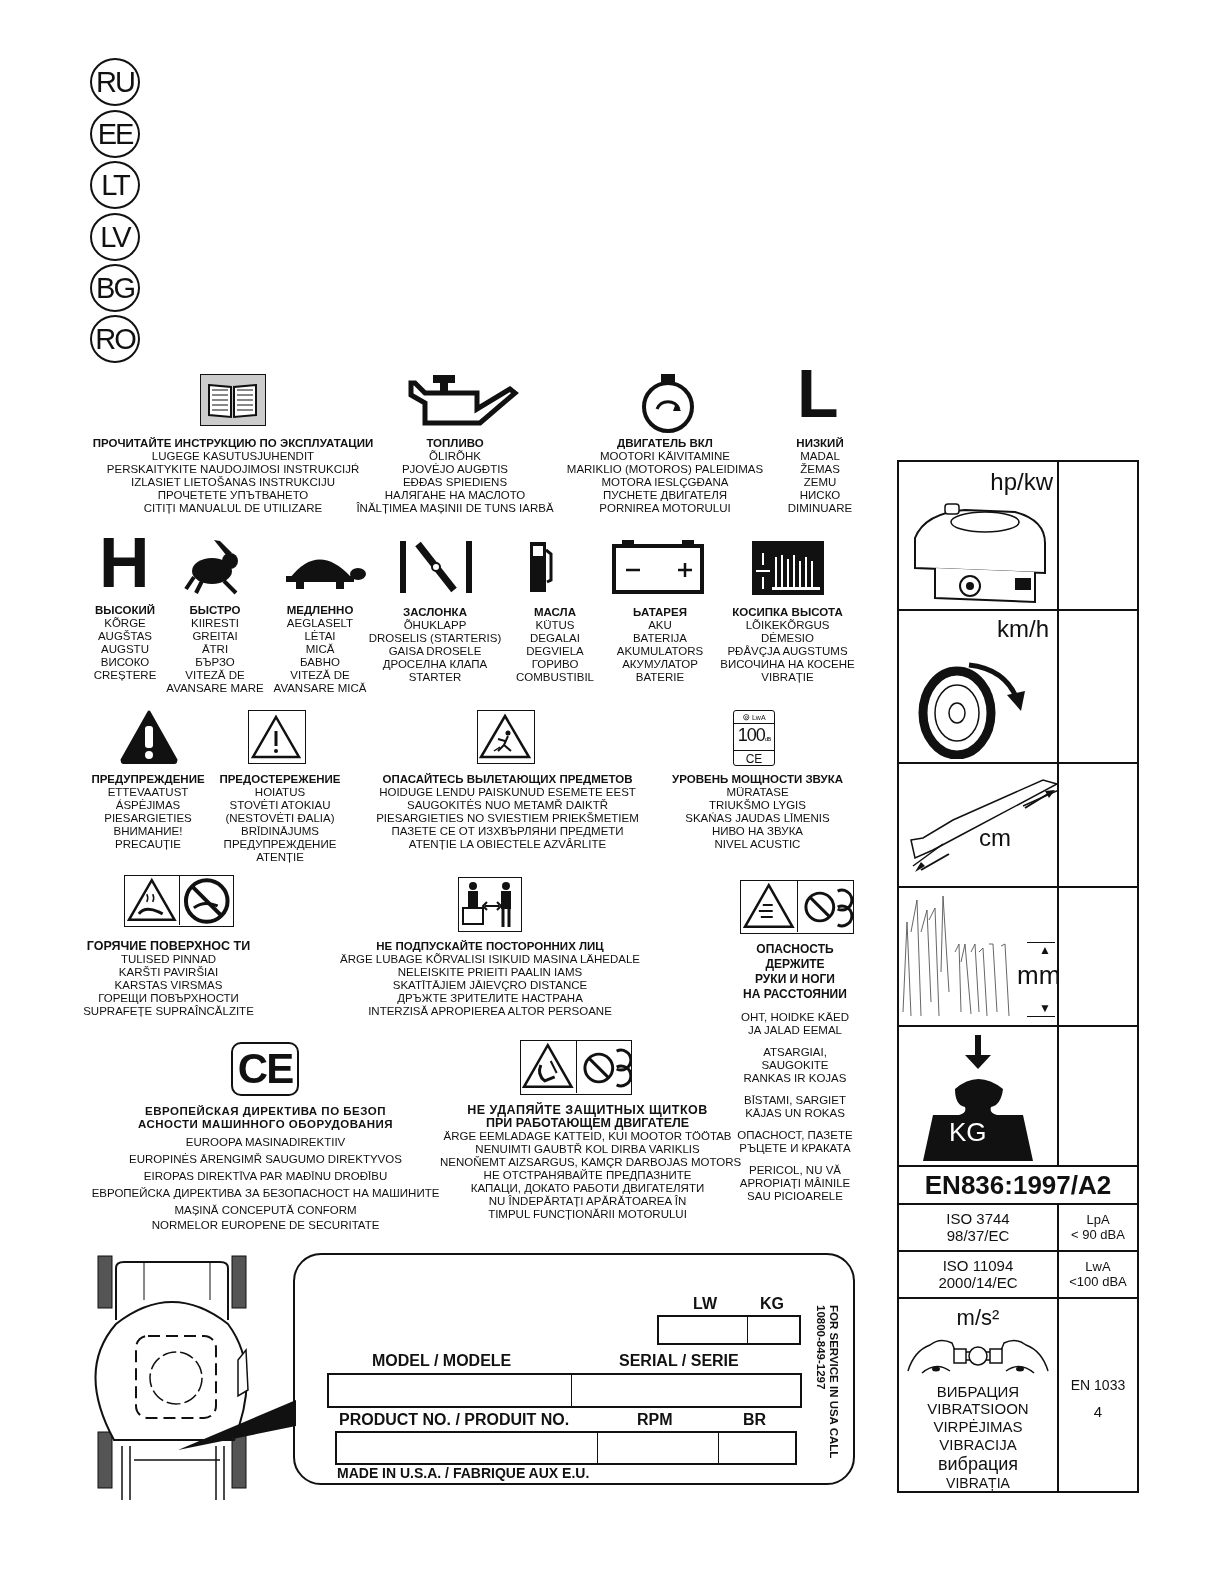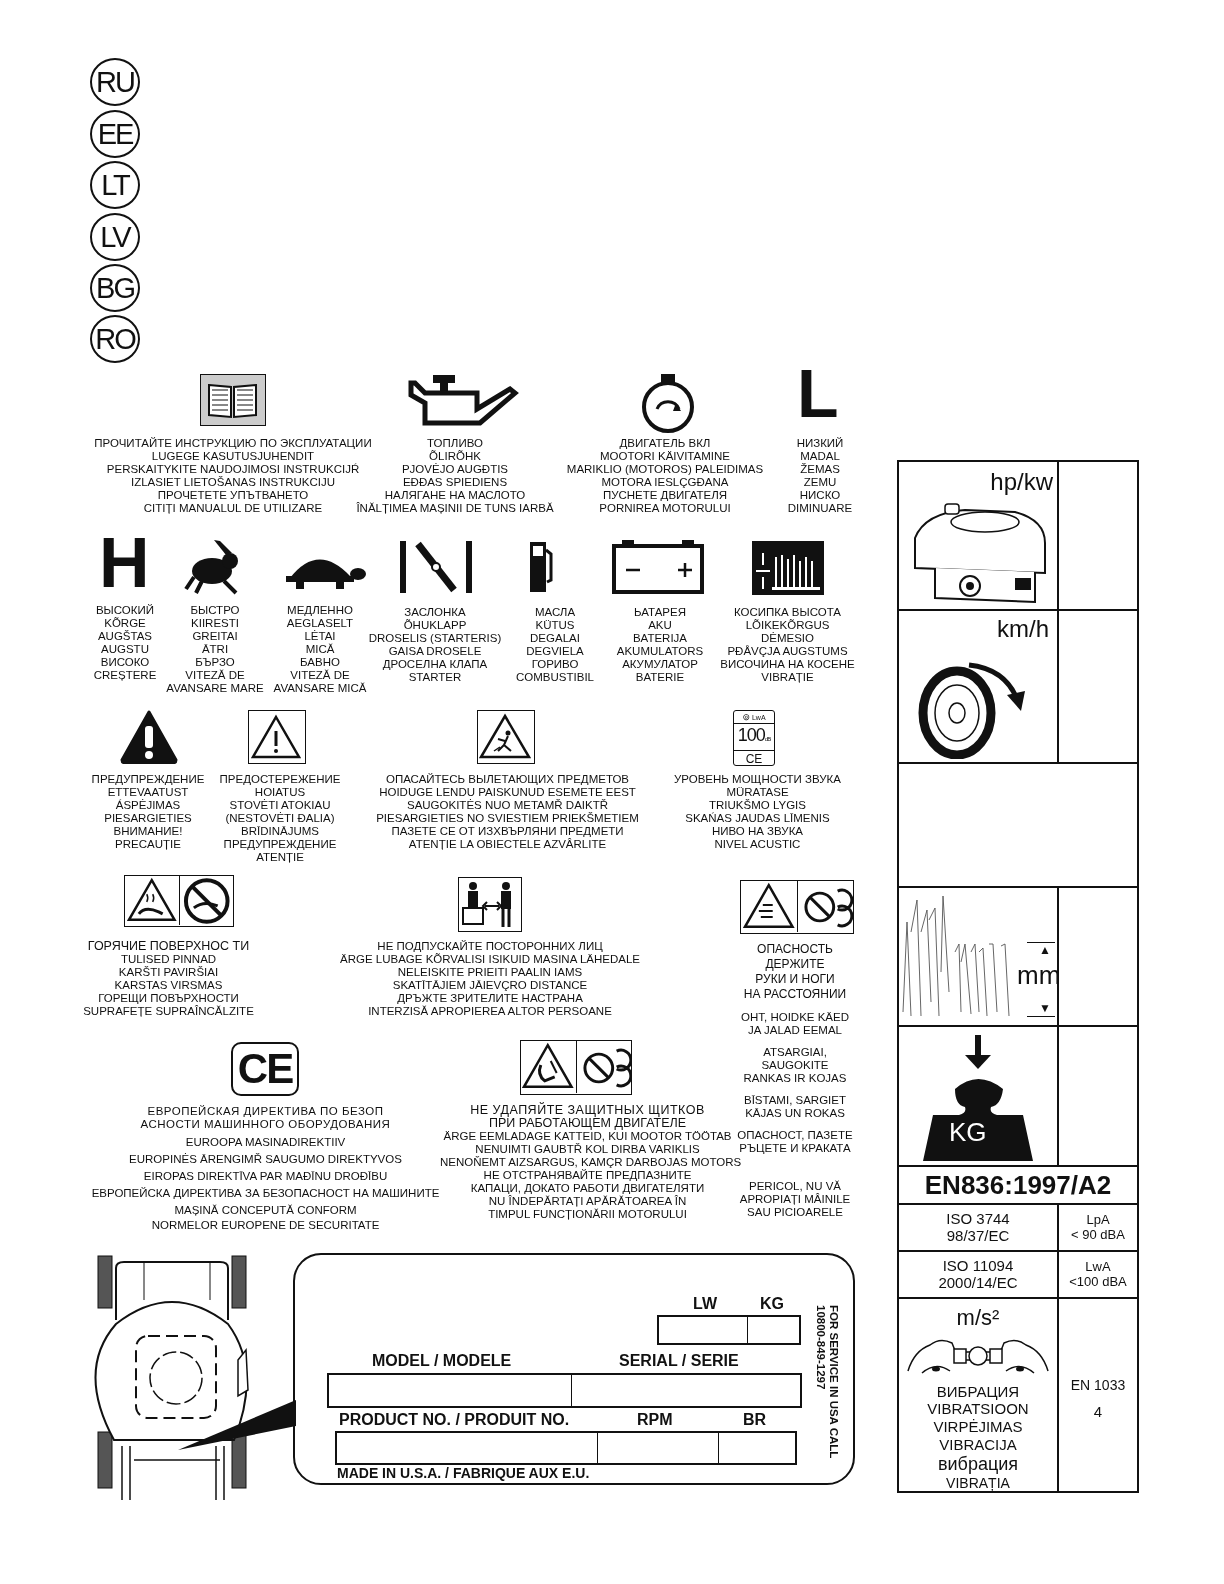--- a/index.html
+++ b/index.html
@@ -1,20 +1,20 @@
 <!DOCTYPE html>
 <html><head>
 <meta charset="utf-8">
 <style>
   html,body{margin:0;padding:0;background:#fff;}
   body{width:1224px;height:1584px;position:relative;overflow:hidden;font-family:"Liberation Sans",sans-serif;color:#111;}
   .abs{position:absolute;}
   .lang{position:absolute;left:90px;width:50px;height:48px;border:2px solid #111;border-radius:50%;display:flex;align-items:center;justify-content:center;font-size:29px;letter-spacing:-2px;box-sizing:border-box;}
   .blk{position:absolute;text-align:center;font-size:11.5px;line-height:13px;}
-  .blk .t{font-weight:normal;font-size:11.5px;}
+  .blk .t{font-weight:bold;font-size:11.5px;}
   .blk div{white-space:nowrap;}
   .icon{position:absolute;}
   .sidetbl{position:absolute;left:897px;top:460px;width:242px;border:2.5px solid #111;box-sizing:border-box;}
   .srow{display:flex;border-bottom:2.5px solid #111;box-sizing:border-box;}
   .srow:last-child{border-bottom:none;}
   .scell{box-sizing:border-box;position:relative;}
   .sl{width:160px;border-right:2.5px solid #111;}
   .sr{flex:1;}
   .lab{font-weight:normal;}
   .plate{position:absolute;left:293px;top:1253px;width:562px;height:232px;border:2.5px solid #111;border-radius:28px;box-sizing:border-box;}
@@ -320,21 +320,21 @@
   <div class="t" style="font-size:12px;line-height:15px">НА РАССТОЯНИИ</div>
   <div style="margin-top:9px">OHT, HOIDKE KÄED</div>
     <div>JA JALAD  EEMAL</div>
   <div style="margin-top:9px">ATSARGIAI,</div>
     <div>SAUGOKITE</div>
     <div>RANKAS IR KOJAS</div>
   <div style="margin-top:9px">BĪSTAMI, SARGIET</div>
     <div>KĀJAS UN ROKAS</div>
   <div style="margin-top:9px">ОПАСНОСТ, ПАЗЕТЕ</div>
     <div>РЪЦЕТЕ И КРАКАТА</div>
-  <div style="margin-top:25px">PERICOL, NU VĂ</div>
+  <div style="margin-top:9px">PERICOL, NU VĂ</div>
     <div>APROPIAȚI  MÂINILE</div>
     <div>SAU PICIOARELE</div>
 </div>
 
 <div class="icon" style="left:231px;top:1042px;width:68px;height:54px;border:2px solid #111;border-radius:10px;box-sizing:border-box;display:flex;align-items:center;justify-content:center;font-size:42px;font-weight:bold;letter-spacing:-2px">CE</div>
 <div class="icon" style="left:520px;top:1040px;width:112px;height:55px;border:1.5px solid #111;box-sizing:border-box;display:flex">
   <svg width="55" height="52" viewBox="0 0 55 52" style="border-right:1.5px solid #111">
       <path d="M27 4 L51 46 L3 46 Z" fill="#fff" stroke="#111" stroke-width="2.5"></path>
       <path d="M20 24 Q16 34 24 40 L34 36" stroke="#111" stroke-width="3" fill="none"></path>
       <path d="M30 20 L36 32" stroke="#111" stroke-width="2"></path>
@@ -391,20 +391,29 @@
         <ellipse cx="48" cy="62" rx="34" ry="42" fill="#fff" stroke="#111" stroke-width="9"></ellipse>
         <ellipse cx="48" cy="62" rx="22" ry="28" fill="#fff" stroke="#111" stroke-width="1.5"></ellipse>
         <ellipse cx="48" cy="62" rx="8" ry="10" fill="#fff" stroke="#111" stroke-width="1.5"></ellipse>
         <path d="M60 14 Q96 18 108 48" fill="none" stroke="#111" stroke-width="5"></path>
         <path d="M98 44 L112 60 L116 40 Z" fill="#111"></path>
       </svg>
     </div>
     <div class="scell sr"></div>
   </div>
   <div class="srow" style="height:124px">
+    <div class="scell sl">
+      <svg class="abs" style="left:4px;top:6px" width="156" height="112" viewBox="0 0 156 112">
+        <path d="M8 70 L20 68 L50 50 L140 10 L154 14 L60 64 L30 80 L12 88 Z" fill="#fff" stroke="#111" stroke-width="1.5"></path>
+        <path d="M120 36 L156 20 M40 74 L10 96" stroke="#111" stroke-width="1.5"></path>
+        <path d="M148 22 L122 38 M18 100 L46 84" stroke="#111" stroke-width="2"></path>
+        <path d="M152 20 L142 21 L146 28 Z M12 102 L22 96 L18 92 Z" fill="#111"></path>
+      </svg>
+      <div class="abs lab" style="left:80px;top:60px;font-size:24px">cm</div>
+    </div>
     <div class="scell sr"></div>
   </div>
   <div class="srow" style="height:139px">
     <div class="scell sl">
       <svg class="abs" style="left:2px;top:4px" width="120" height="130" viewBox="0 0 120 130">
         <path d="M2 120 L6 30 L10 124 M10 40 L16 8 L20 124 M20 40 L26 18 L30 110 M28 28 L34 16 L38 124 M40 80 L42 4 L48 100 M54 60 L58 52 L60 120 M60 70 L64 52 L70 122 M70 60 L74 52 L78 120 M78 60 L82 56 L86 124 M88 52 L92 52 L96 120 M100 54 L104 52 L108 124" stroke="#555" stroke-width="0.9" fill="none"></path>
       </svg>
       <div class="abs" style="left:128px;top:54px;width:28px;border-top:1px solid #111"></div>
       <div class="abs" style="left:128px;top:128px;width:28px;border-top:1px solid #111"></div>
       <div class="abs" style="left:140px;top:56px;font-size:12px;line-height:12px">▲</div>

